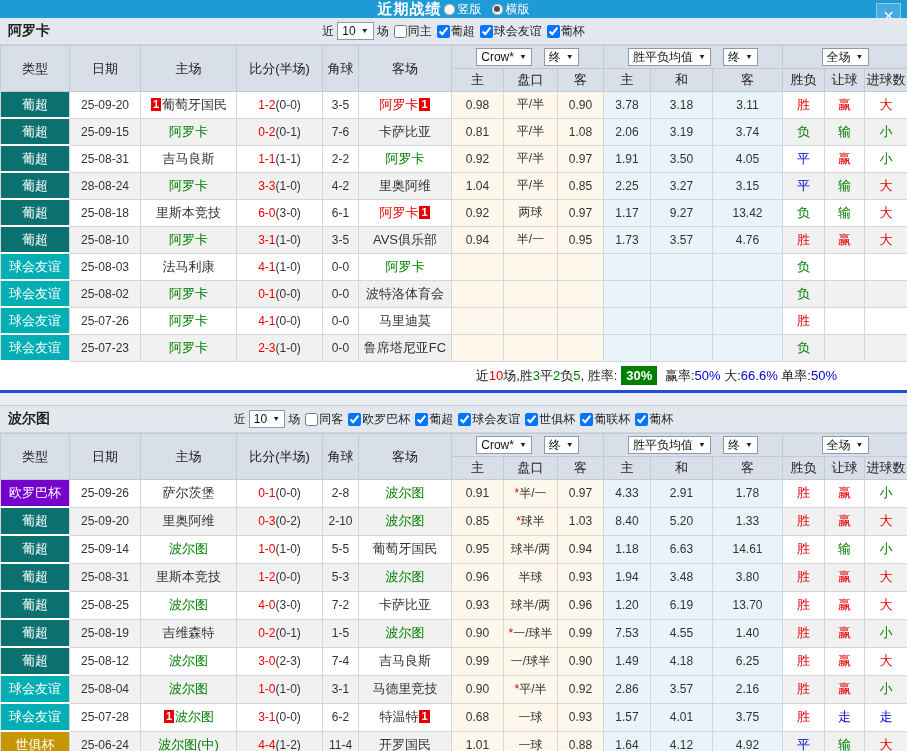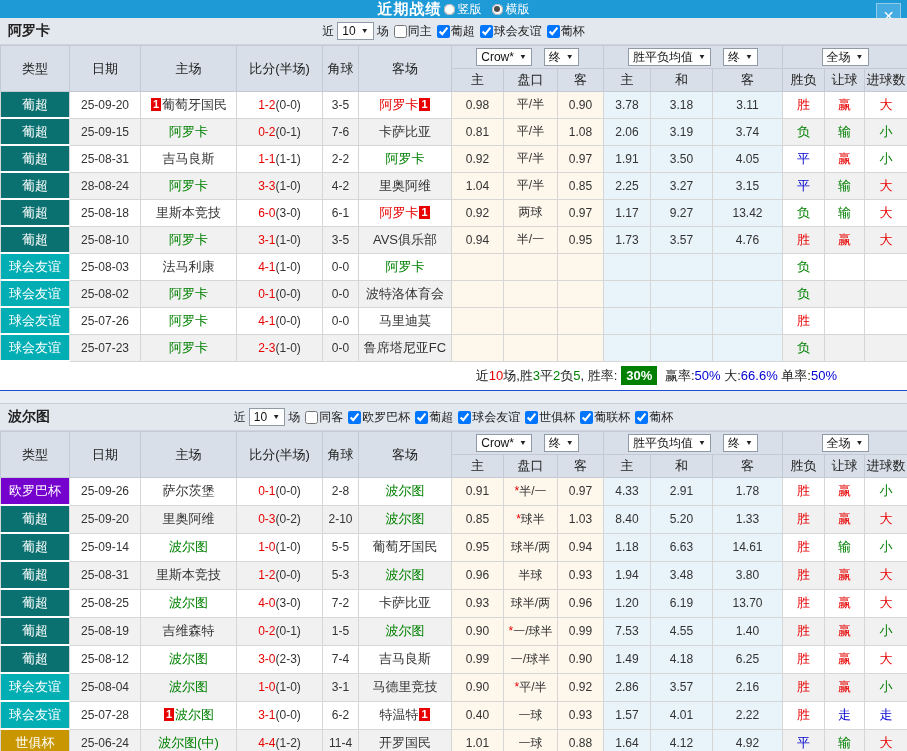--- a/index.html
+++ b/index.html
@@ -50,21 +50,21 @@
   .bg-club_wc  { background:#C79600 !important; }
   td.teamcell, td.res { font-size:13px; }
   .c-red { color:#E80000; } .c-green { color:#008000; } .c-blue { color:#0202D0; } .c-dark { color:#333; }
   .badge { display:inline-block; background:#E80000; color:#fff; font-size:11px; font-weight:bold;
            padding:0 2px; line-height:13px; margin:0 1px; vertical-align:1px; }
   .ft { color:#E80000; } .ht { color:#333; }
   .star { color:#E80000; }
 
   
   .summary { height:28px; line-height:28px; text-align:right; padding-right:70px;
-             font-size:13px; color:#222; white-space:pre; border-bottom:1px solid #1d4ed8; }
+             font-size:13px; color:#222; white-space:pre; border-bottom:3px solid #1d4ed8; }
   .summary span { white-space:pre; }
   .seg-red { color:#E80000; } .seg-green { color:#008000; } .seg-blue { color:#0202D0; }
   .seg-badge { background:#008000; color:#fff; font-weight:bold; padding:2px 5px; margin:0 4px; }
 
   .section-gap { height:12px; background:#EAEEF3; border-bottom:1px solid #C9CFD7; }
 </style>
 </head>
 <body>
 
 <div class="window">
@@ -608,26 +608,26 @@
             <td class="res c-red">赢</td>
             <td class="res c-green">小</td>
           </tr>
           <tr>
             <td class="type bg-friendly">球会友谊</td>
             <td class="date">25-07-28</td>
             <td class="teamcell"><span><span class="badge">1</span><span class="c-green">波尔图</span></span></td>
             <td class="score"><span class="ft">3-1</span><span class="ht">(0-0)</span></td>
             <td class="corner">6-2</td>
             <td class="teamcell"><span><span class="c-dark">特温特</span><span class="badge">1</span></span></td>
-            <td class="crow">0.40</td>
+            <td class="crow">0.68</td>
             <td class="crow"><span>一球</span></td>
             <td class="crow">0.93</td>
             <td class="avg">1.57</td>
             <td class="avg">4.01</td>
-            <td class="avg">2.22</td>
+            <td class="avg">3.75</td>
             <td class="res c-red">胜</td>
             <td class="res c-blue">走</td>
             <td class="res c-blue">走</td>
           </tr>
           <tr>
             <td class="type bg-club_wc">世俱杯</td>
             <td class="date">25-06-24</td>
             <td class="teamcell"><span><span class="c-green">波尔图(中)</span></span></td>
             <td class="score"><span class="ft">4-4</span><span class="ht">(1-2)</span></td>
             <td class="corner">11-4</td>

